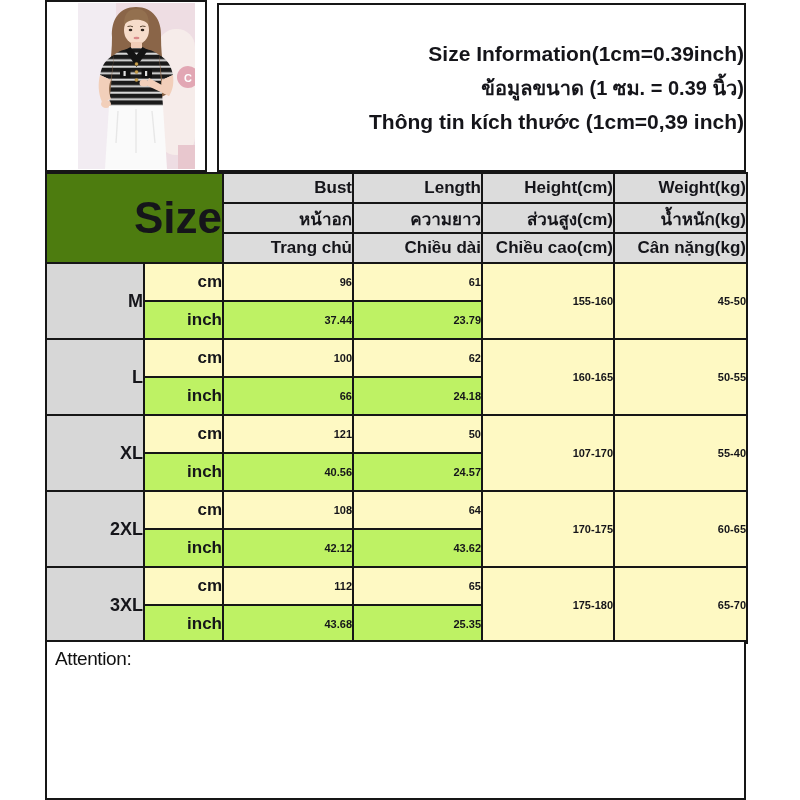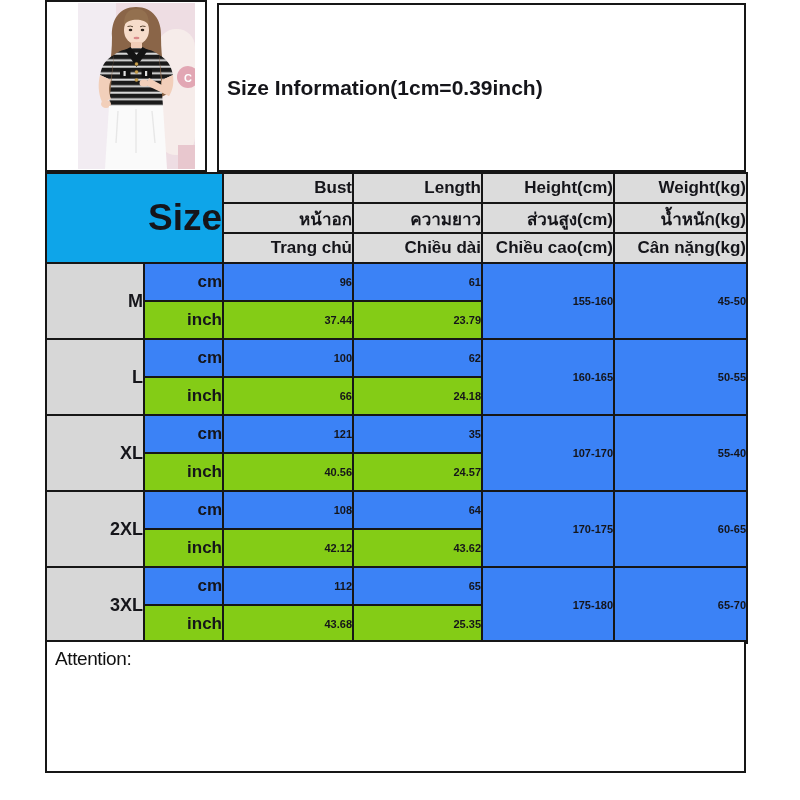--- a/index.html
+++ b/index.html
@@ -9,46 +9,46 @@
   }
   
   .photo-cell{
     position:absolute;left:45px;top:0;width:162px;height:172px;
     border:2px solid #161616;box-sizing:border-box;background:#ffffff;
   }
   .photo-frame{position:absolute;left:31px;top:1px;width:117px;height:166px;overflow:hidden;}
   .title-cell{
     position:absolute;left:217px;top:3px;width:529px;height:169px;
     border:2px solid #161616;box-sizing:border-box;background:#ffffff;
-    display:flex;flex-direction:column;justify-content:center;align-items:flex-start;
-    text-align:center;gap:6px;padding-left:8px;
+    display:flex;flex-direction:column;justify-content:center;align-items:flex-end;
+    text-align:center;gap:6px;
   }
   .title-en{font-size:21px;font-weight:bold;}
   .title-th{font-size:20px;font-weight:bold;}
   .title-vi{font-size:21px;font-weight:bold;}
   
   table.size-table{
     position:absolute;left:45px;top:172px;border-collapse:collapse;table-layout:fixed;
   }
   table.size-table td{
     border:2px solid #161616;text-align:right;vertical-align:middle;
     padding:0;font-weight:bold;color:#15151a;overflow:hidden;
   }
   tr.hrow{height:30px;}
   tr.drow{height:38px;}
   td.hcell{background:#dcdcdc;font-size:17px;}
-  td.size-big{background:#0ea5e9;font-size:37px;font-weight:bold;}
+  td.size-big{background:#4d7c0f;font-size:44px;font-weight:bold;}
   td.size-name{background:#d7d7d7;font-size:18px;}
-  td.bg-lt{background:#3b82f6;}
-  td.bg-w{background:#84cc16;}
+  td.bg-lt{background:#fef9c3;}
+  td.bg-w{background:#bef264;}
   td.unit{font-size:17px;}
   td.val{font-size:11px;}
   
   .attention{
-    position:absolute;left:45px;top:640px;width:701px;height:133px;
+    position:absolute;left:45px;top:640px;width:701px;height:160px;
     border:2px solid #161616;box-sizing:border-box;background:#ffffff;
     padding:4px 8px;font-size:19px;letter-spacing:-0.4px;line-height:1.32;
     font-weight:normal;color:#111;
   }
   .attention div{margin:0;}
 </style>
 </head>
 <body>
 
 <div class="page">
@@ -106,20 +106,22 @@
         <circle cx="58.5" cy="77" r="1.7" fill="#caa24e" stroke="#8a6b2c" stroke-width="0.3"></circle>
 
         <path d="M31 103 L85 103 L89 166 L27 166 Z" fill="#fafafa"></path>
         <path d="M40 108 L38 140 M58 106 L58 150 M74 108 L77 140" stroke="#e7e7e7" stroke-width="1.4" fill="none"></path>
       </svg>
     </div>
   </div>
 
   <div class="title-cell">
     <div class="title-en">Size Information(1cm=0.39inch)</div>
+    <div class="title-th">ข้อมูลขนาด (1 ซม. = 0.39 นิ้ว)</div>
+    <div class="title-vi">Thông tin kích thước (1cm=0,39 inch)</div>
   </div>
 
   <table class="size-table">
     <colgroup>
       <col style="width:98px">
         <col style="width:79px">
         <col style="width:130px">
       <col style="width:129px">
         <col style="width:132px">
         <col style="width:133px">
@@ -170,21 +172,21 @@
     <tr class="drow">
       <td class="unit bg-w">inch</td>
       <td class="val bg-w">66</td>
       <td class="val bg-w">24.18</td>
     </tr>
 
     <tr class="drow">
       <td class="size-name" rowspan="2">XL</td>
       <td class="unit bg-lt">cm</td>
       <td class="val bg-lt">121</td>
-      <td class="val bg-lt">35</td>
+      <td class="val bg-lt">50</td>
       <td class="val bg-lt" rowspan="2">107-170</td>
       <td class="val bg-lt" rowspan="2">55-40</td>
     </tr>
     <tr class="drow">
       <td class="unit bg-w">inch</td>
       <td class="val bg-w">40.56</td>
       <td class="val bg-w">24.57</td>
     </tr>
 
     <tr class="drow">

